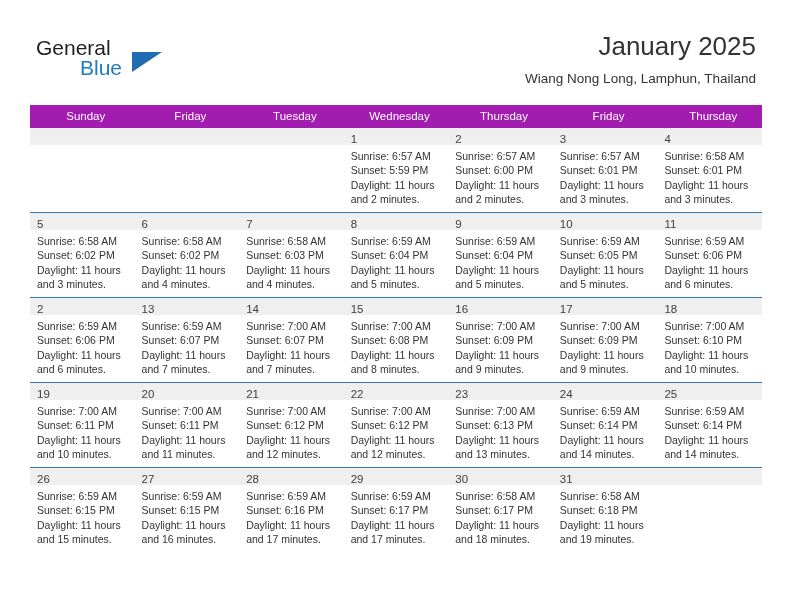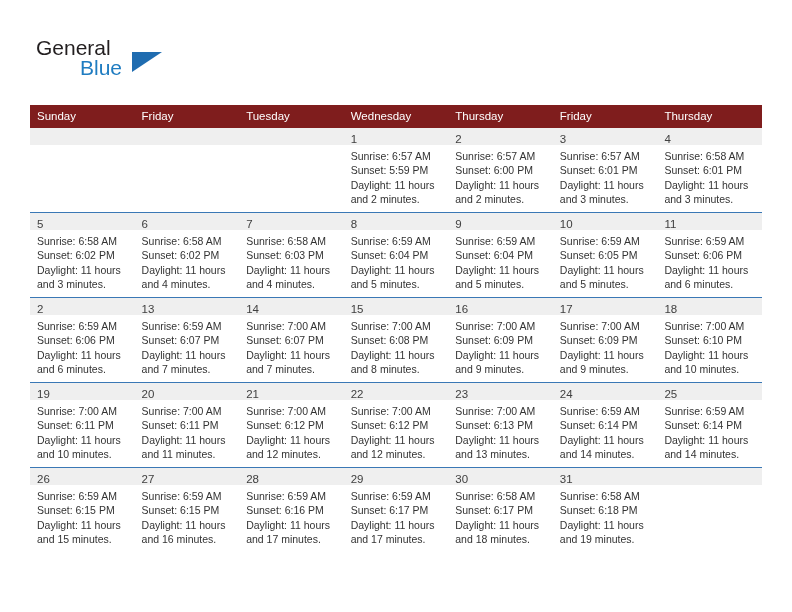--- a/index.html
+++ b/index.html
@@ -89,25 +89,25 @@
     left: 30px;
     top: 105px;
     width: 732px;
   }
   table.cal-table {
     width: 732px;
     border-collapse: collapse;
     table-layout: fixed;
   }
   table.cal-table th {
-    background: #7f1d1d;
+    background: #a21caf;
     color: #ffffff;
     font-size: 11.5px;
     font-weight: normal;
-    text-align: left;
+    text-align: center;
     padding: 5px 0 6px 7px;
     height: 12px;
     font-family: "Liberation Sans", sans-serif;
   }
   td.day-cell {
     vertical-align: top;
     height: 84px;
     padding: 0;
     border-top: 1px solid #3a78b5;
     background: #ffffff;
@@ -145,20 +145,24 @@
 <div class="page">
 
   <div class="header">
 
     <div class="brand">
       <span class="brand-general">General</span>
       <span class="brand-triangle"></span>
       <span class="brand-blue">Blue</span>
     </div>
 
+    <div class="title-block">
+      <div class="cal-title">January 2025</div>
+      <div class="cal-subtitle">Wiang Nong Long, Lamphun, Thailand</div>
+    </div>
 
   </div>
 
   <div class="calendar">
     <table class="cal-table">
       <thead>
         <tr>
           <th>Sunday</th>
           <th>Friday</th>
           <th>Tuesday</th>

